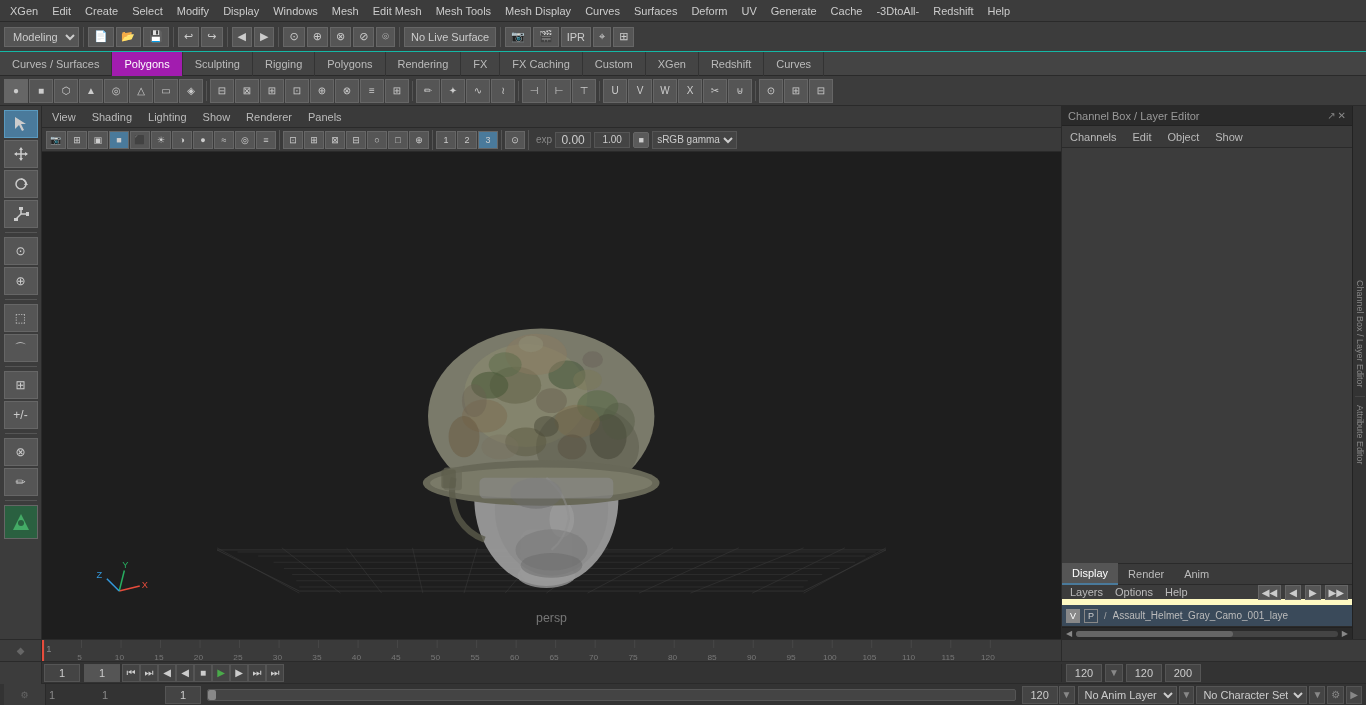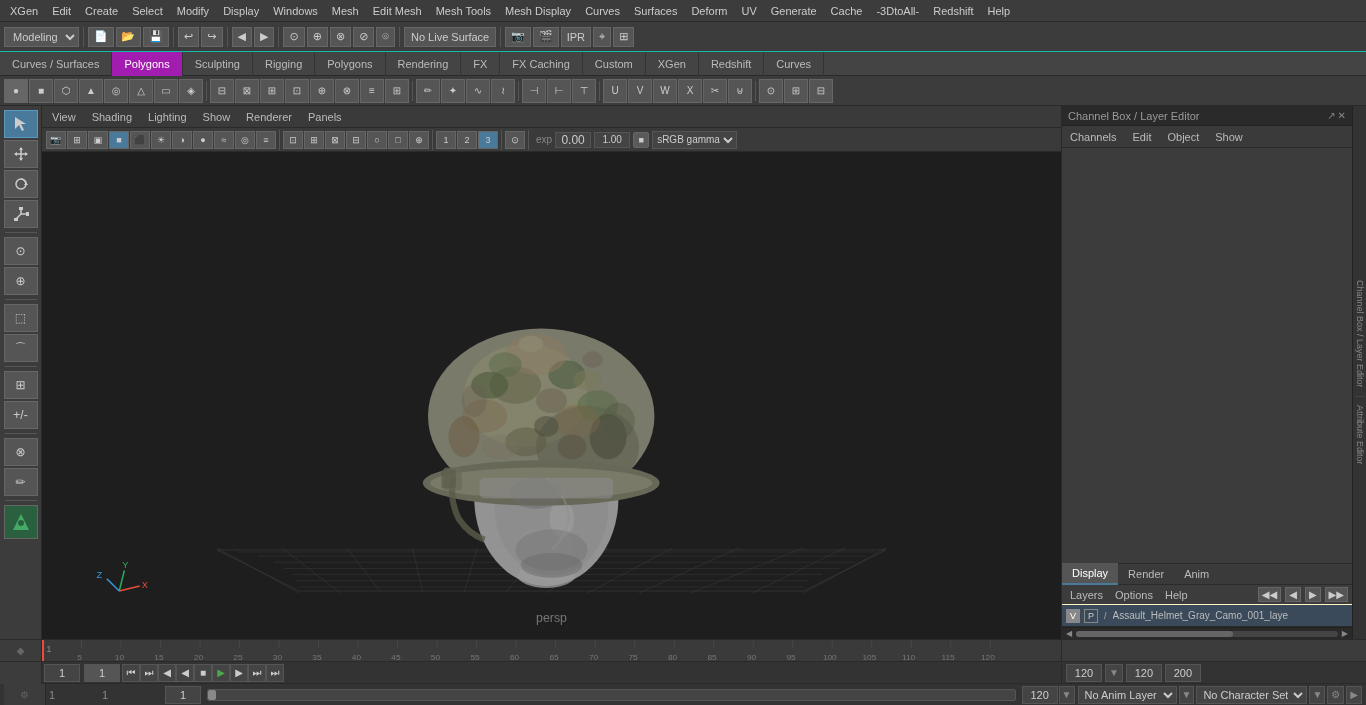--- a/index.html
+++ b/index.html
@@ -423,21 +423,21 @@
 
       <div id="channel-content" style="flex:1;background:#3c3c3c;min-height:200px;">
       </div>
 
       <div id="layer-tabs" style="display:flex;background:#3a3a3a;height:22px;border-top:1px solid #2a2a2a;border-bottom:1px solid #2a2a2a;">
         <span class="layer-tab active">Display</span>
         <span class="layer-tab">Render</span>
         <span class="layer-tab">Anim</span>
       </div>
 
-      <div id="layer-options" style="display:flex;align-items:center;background:#3c3c3c;height:20px;padding:0 4px;gap:4px;border-bottom:1px solid #fef9c3;">
+      <div id="layer-options" style="display:flex;align-items:center;background:#3c3c3c;height:20px;padding:0 4px;gap:4px;border-bottom:6px solid #fef9c3;">
         <span class="layer-opt">Layers</span>
         <span class="layer-opt">Options</span>
         <span class="layer-opt">Help</span>
         <div style="flex:1;"></div>
 
         <div style="font-size:10px;color:#ccc;cursor:pointer;padding:1px 3px;background:#555;border:1px solid #666;">◀◀</div>
         <div style="font-size:10px;color:#ccc;cursor:pointer;padding:1px 3px;background:#555;border:1px solid #666;">◀</div>
         <div style="font-size:10px;color:#ccc;cursor:pointer;padding:1px 3px;background:#555;border:1px solid #666;">▶</div>
         <div style="font-size:10px;color:#ccc;cursor:pointer;padding:1px 3px;background:#555;border:1px solid #666;">▶▶</div>
       </div>

